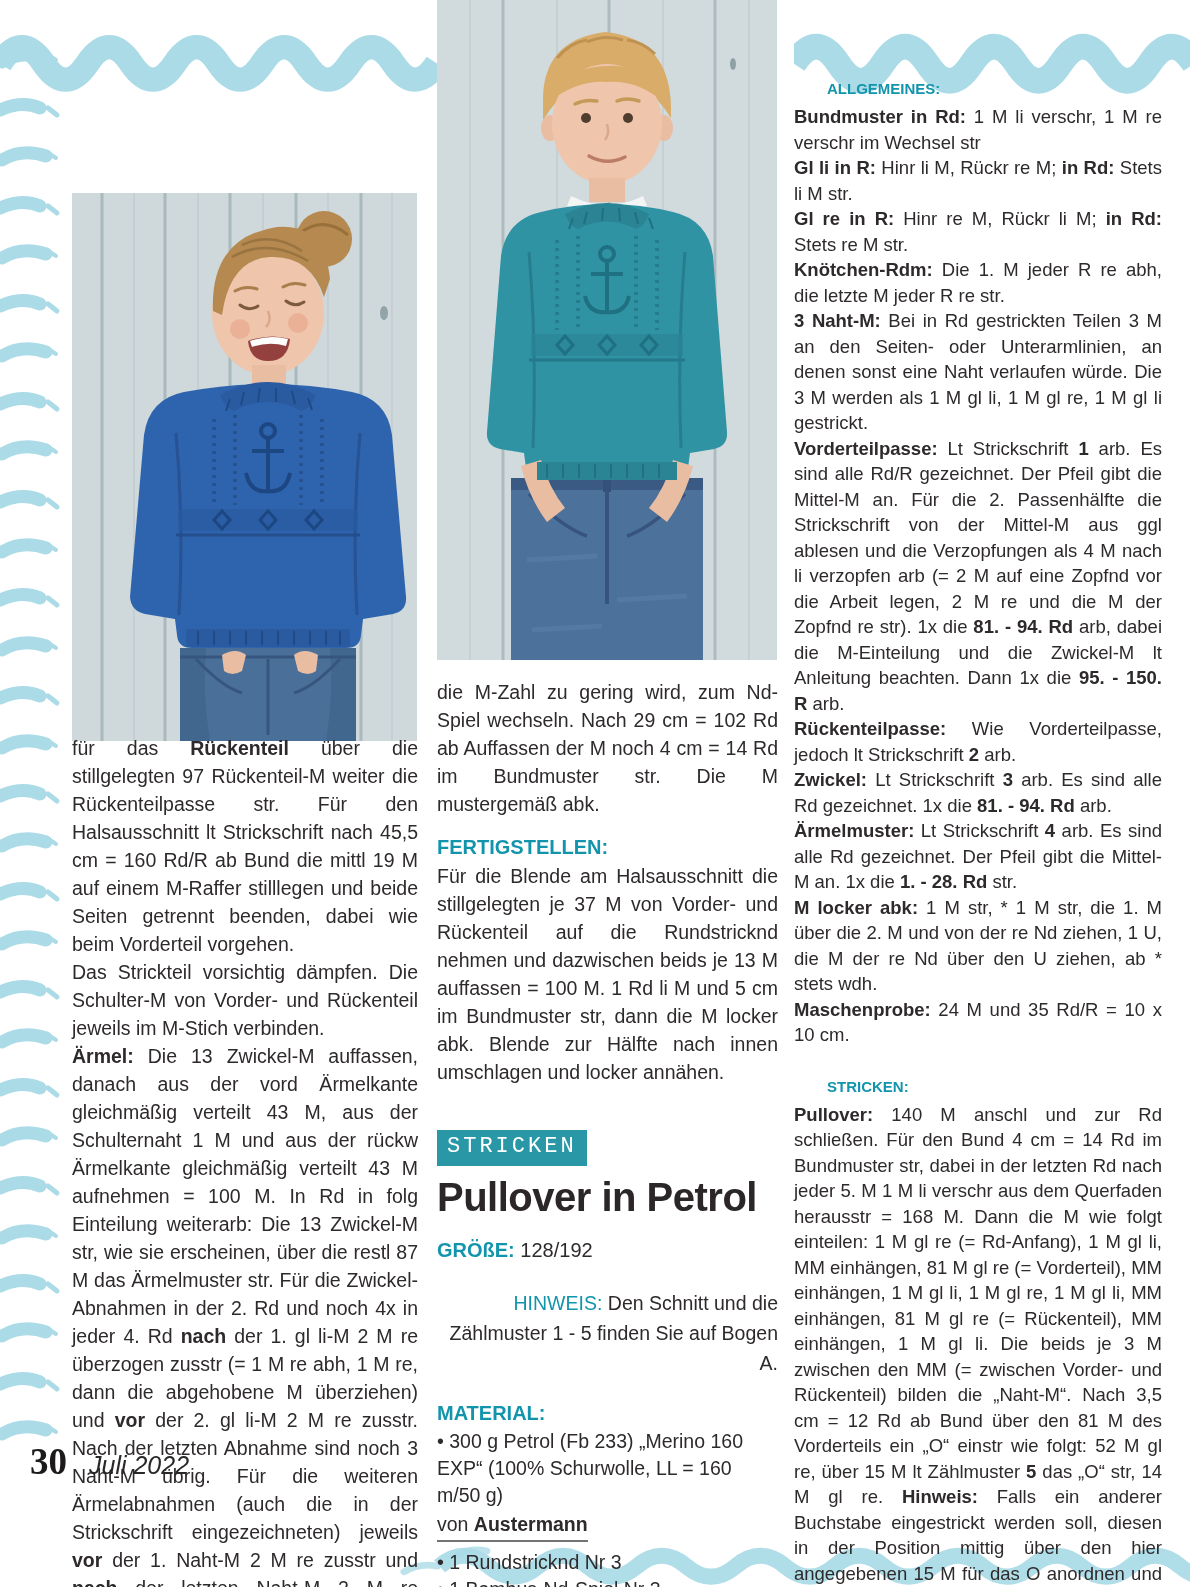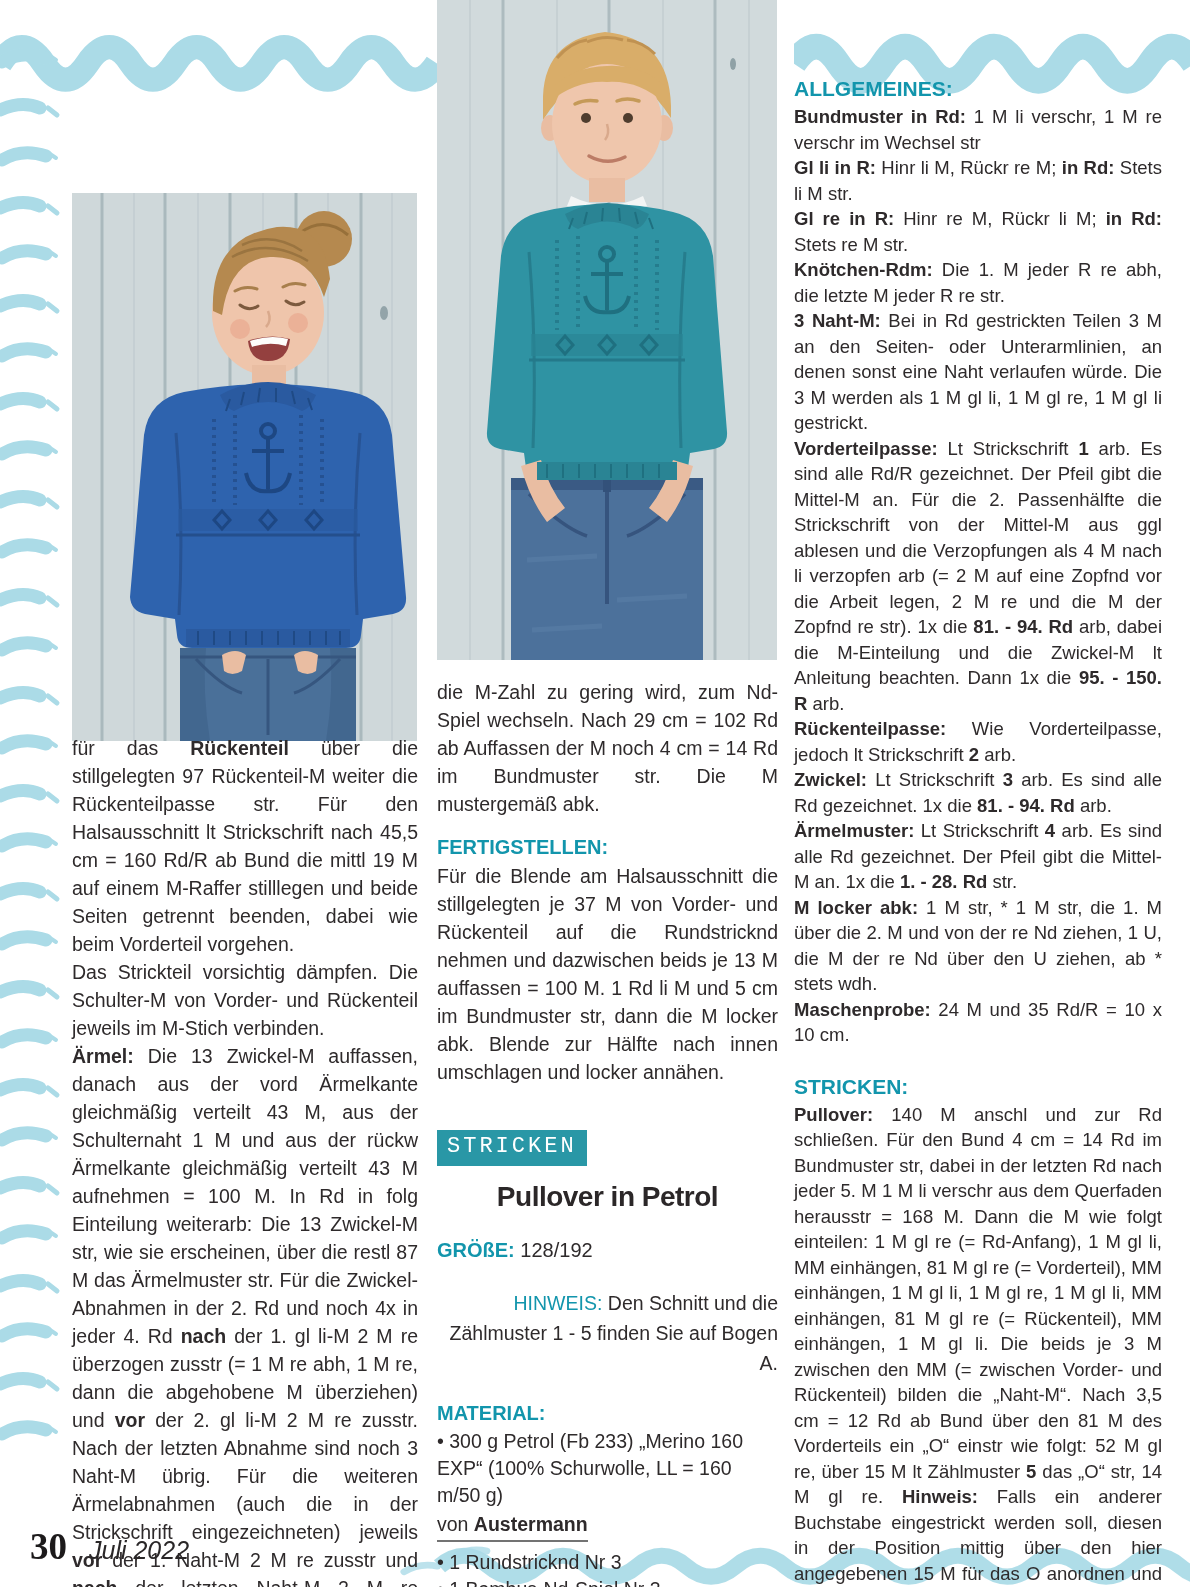--- a/index.html
+++ b/index.html
@@ -22,37 +22,37 @@
   .col{position:absolute;text-align:justify;}
   .col p{margin:0;}
   .col-left{left:72px;top:734px;width:346px;font-size:19.5px;line-height:28px;}
   .col-mid{left:437px;top:678px;width:341px;font-size:19.5px;line-height:28px;}
   .col-right{left:794px;top:76px;width:368px;font-size:18.5px;line-height:25.5px;}
 
   .teal{color:#1295ac;}
   h3.sect{font-size:20px;font-weight:bold;margin:0 0 2px 0;line-height:26px;text-align:left;}
   .col-mid h3.sect{margin-top:16px;}
   .col-mid h3.mat-h{margin-top:22px;}
-  .col-right h3.sect{font-size:21px;}
+  .col-right h3.sect{font-size:15px;margin-left:33px;}
   .col-right h3.stricken-h{margin-top:26px;}
 
   .badge{display:inline-block;background:#2997a6;color:#ffffff;font-family:"Liberation Mono",monospace;
          font-size:22px;letter-spacing:3px;padding:3px 10px 5px 10px;margin-top:44px;}
-  h1.title{font-size:28px;font-weight:600;letter-spacing:-0.5px;margin:8px 0 0 0;line-height:46px;color:#2b2728;text-align:center;}
+  h1.title{font-size:40px;font-weight:600;letter-spacing:-0.5px;margin:8px 0 0 0;line-height:46px;color:#2b2728;text-align:left;}
   .size-line{margin-top:16px !important;font-size:20px;text-align:left;}
   .size-line .lbl{font-weight:bold;}
   .hint{margin-top:24px !important;font-weight:normal;line-height:30px;text-align:right;}
   .hint .lbl{color:#1295ac;}
 
   .mat p{line-height:27px;font-size:19.5px;text-align:left;}
   .mat p.bullet::before{content:"\2022\00a0 ";}
   .mat p.brand{display:table;border-bottom:2px solid #737373;padding-bottom:2px;margin:2px 0 7px 0;}
 
   
-  .footer{position:absolute;left:30px;top:1525px;display:flex;align-items:baseline;}
+  .footer{position:absolute;left:30px;top:1440px;display:flex;align-items:baseline;}
   .pageno{font-family:"Liberation Serif",serif;font-weight:bold;font-size:37px;color:#1c1a1b;}
   .issue{font-family:Liberation Sans, sans-serif;font-style:italic;font-size:25px;margin-left:22px;color:#2a2728;}
 </style>
 </head>
 <body>
 
 <div class="page">
 
   <svg class="wave wave-top-left" viewBox="0 0 480 80" preserveAspectRatio="none">
     <path d="M0,46 q24,-36 48,0 t48,0 t48,0 t48,0 t48,0 t48,0 t48,0 t48,0 t48,0 t48,0" fill="none" stroke="#abdbe7" stroke-width="27"></path>

